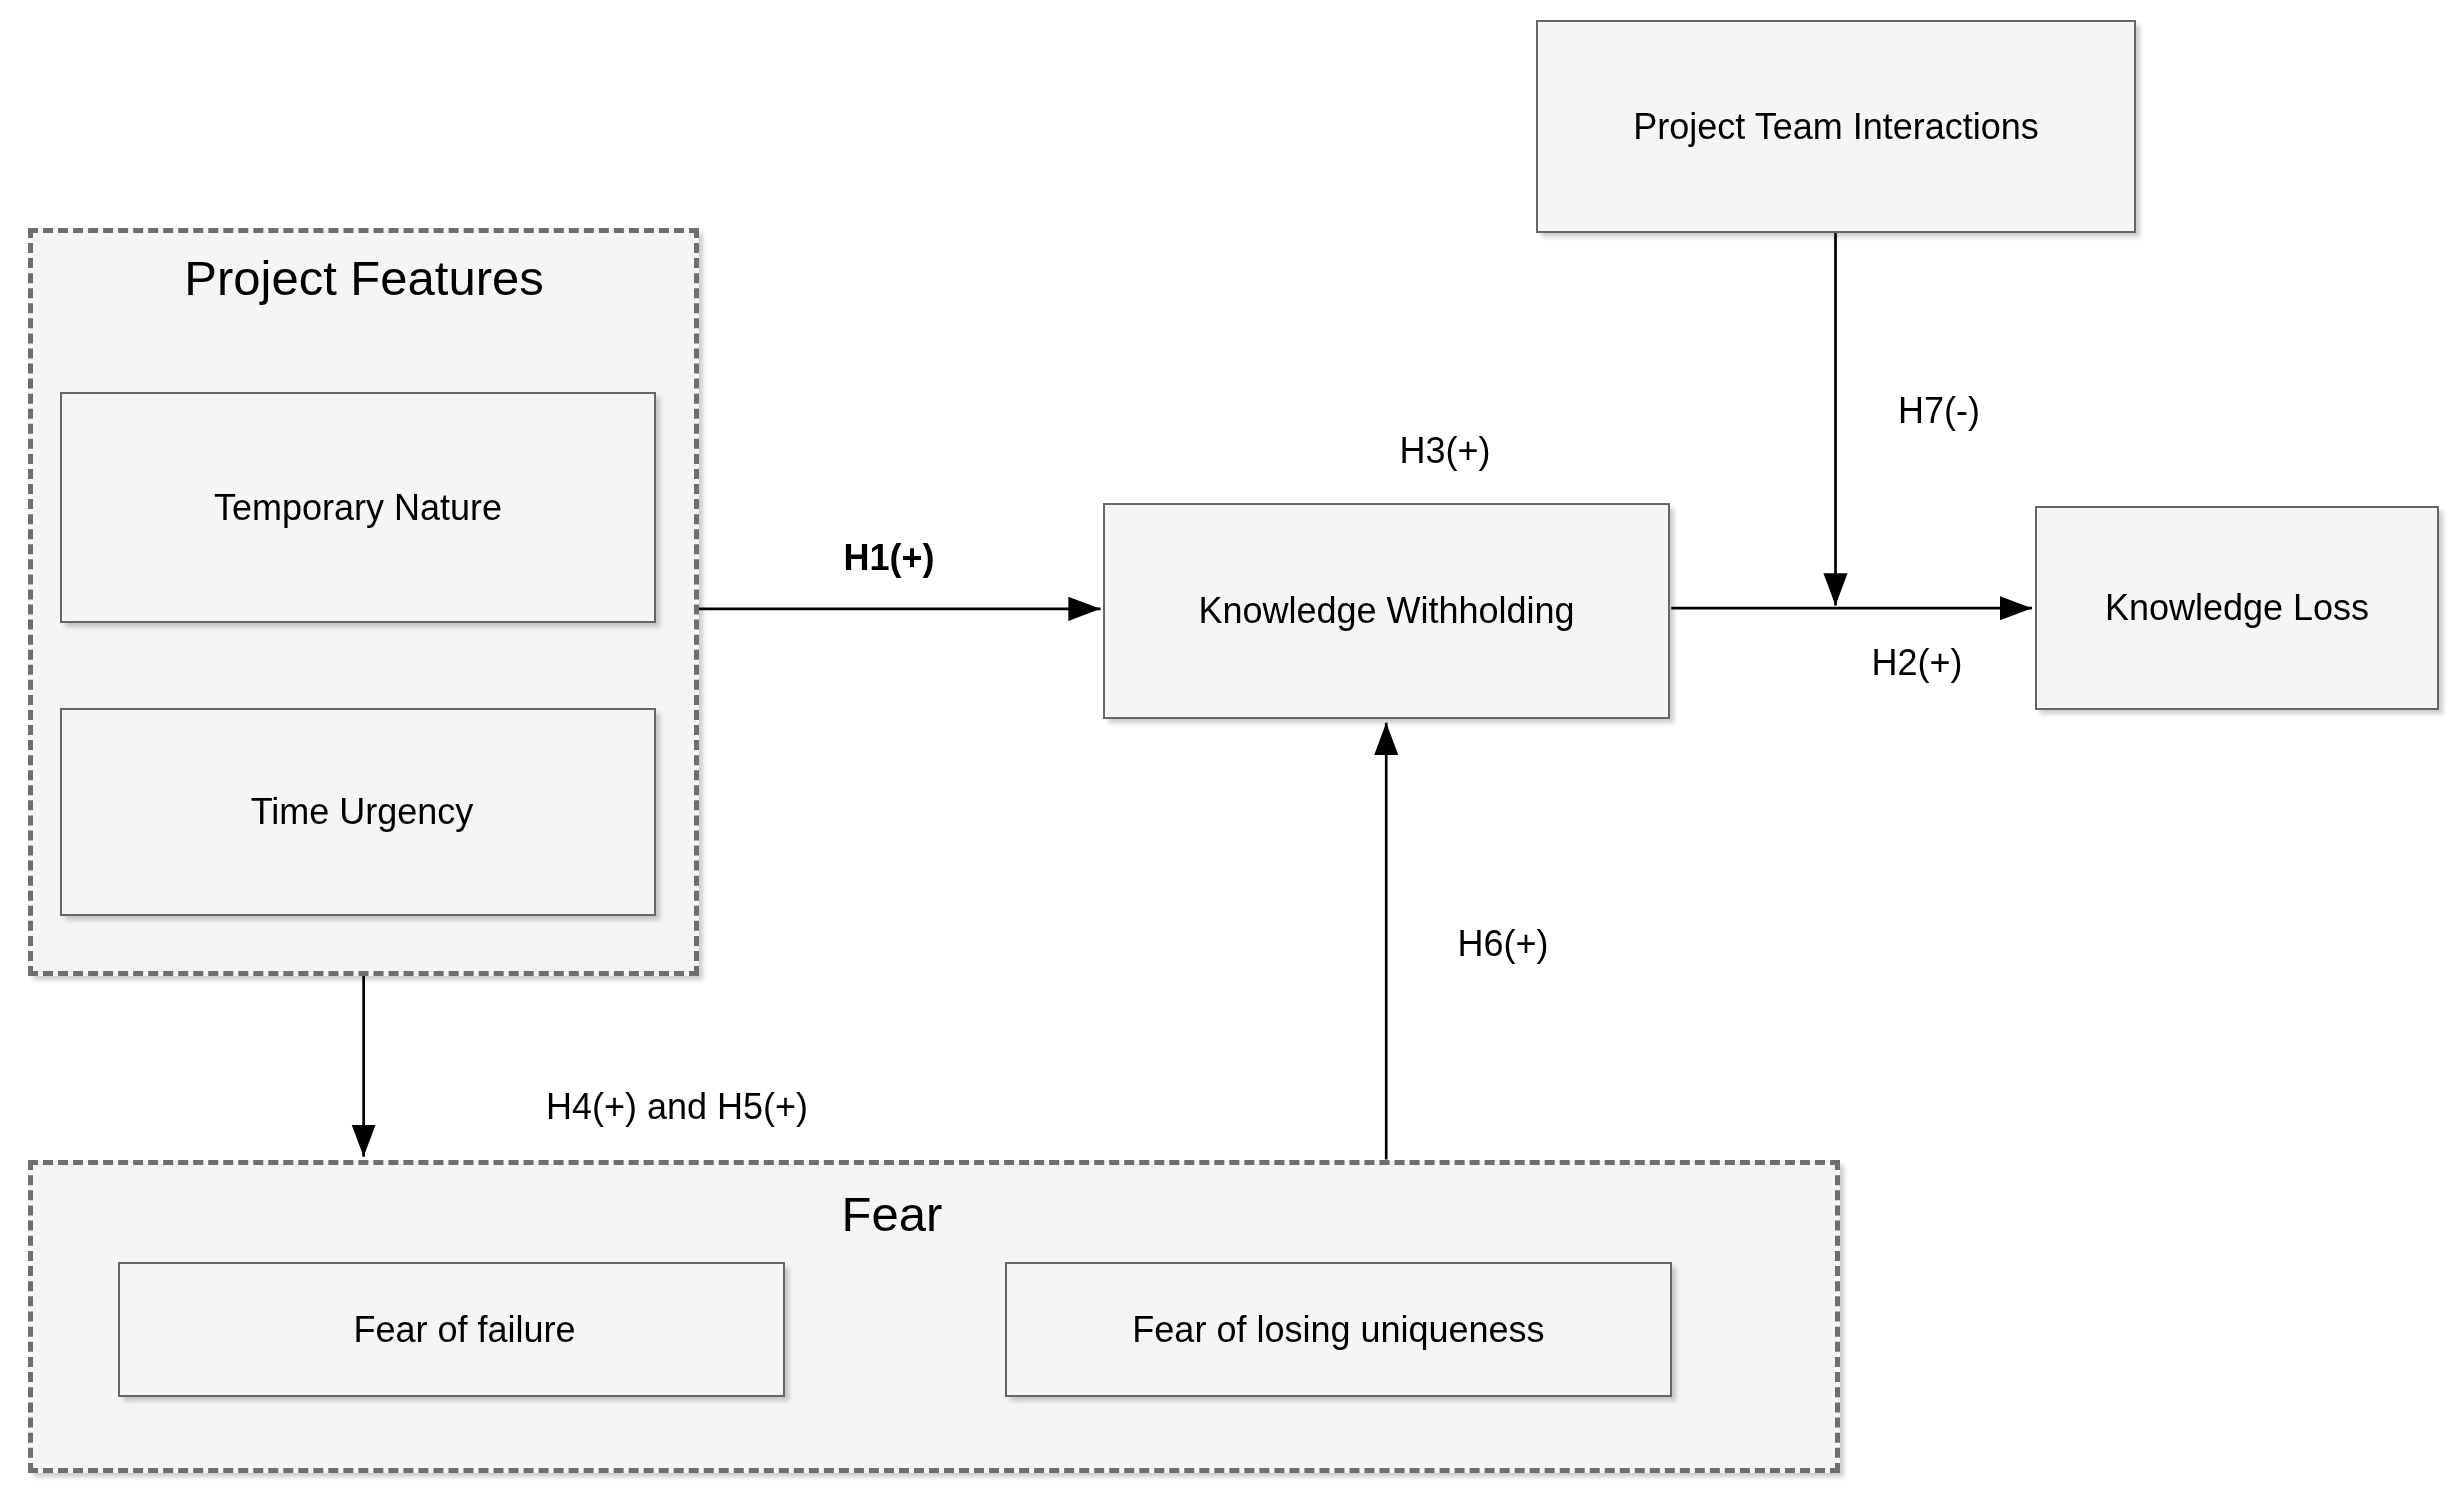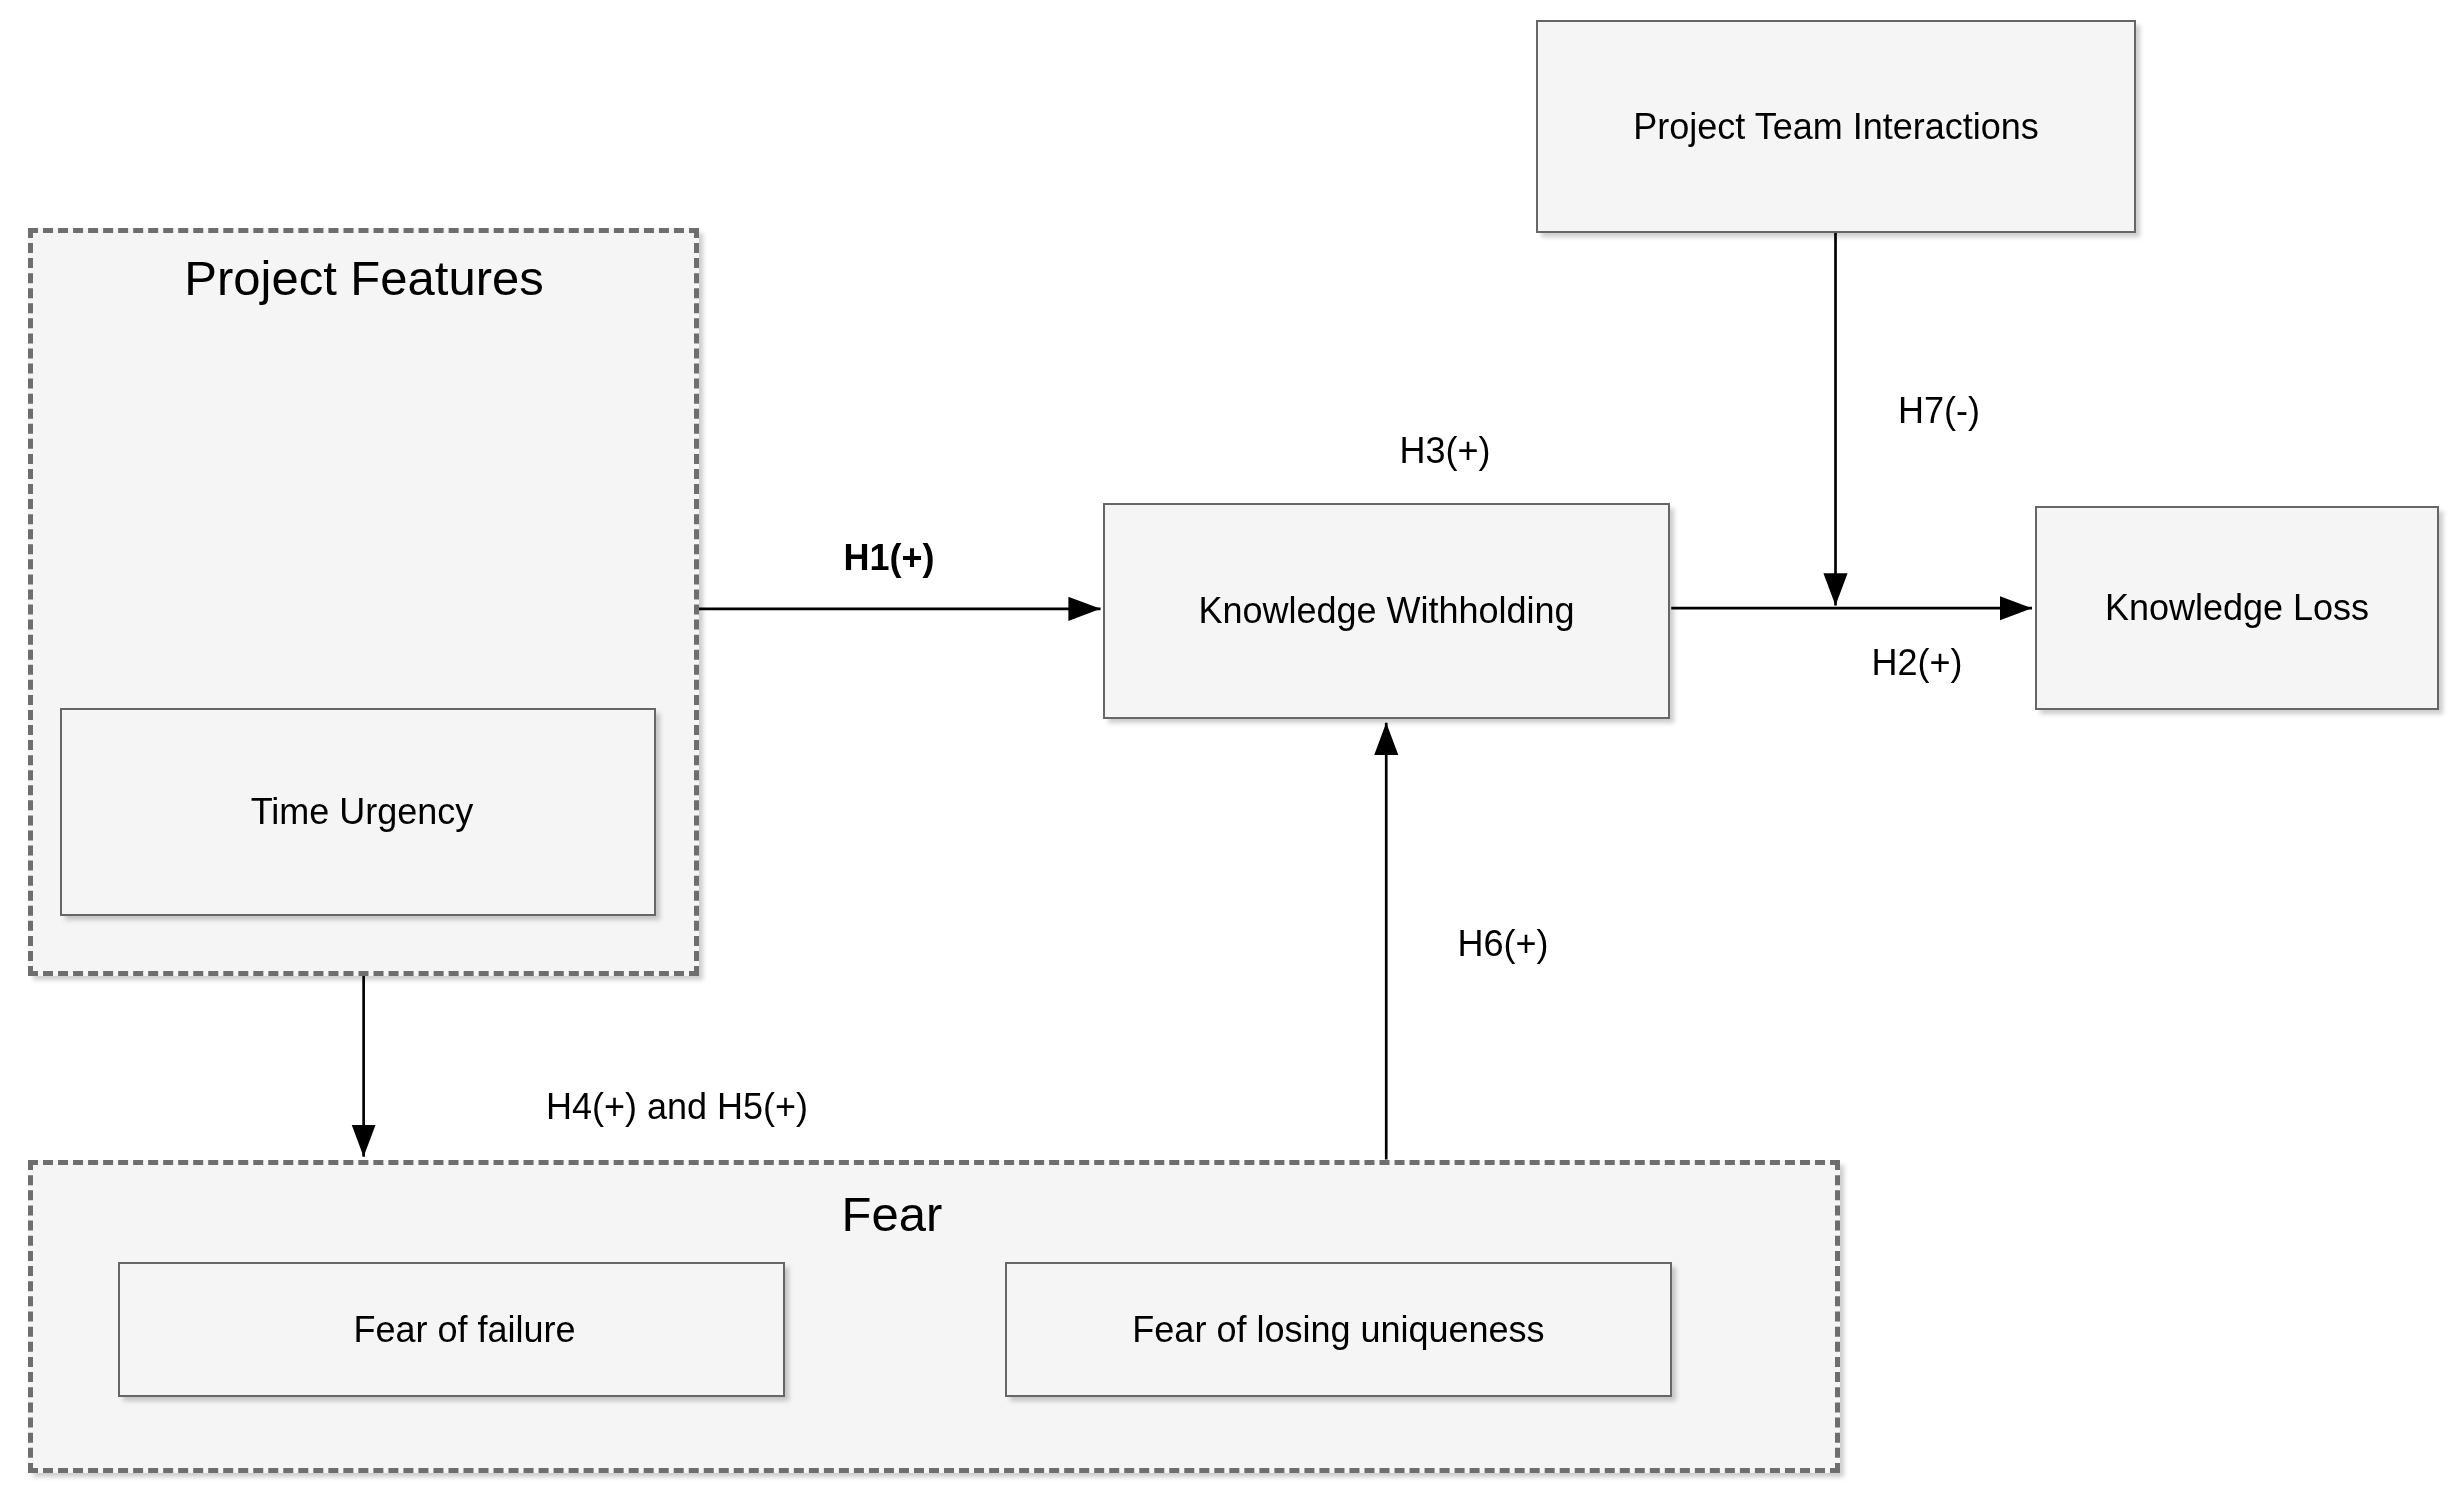--- a/index.html
+++ b/index.html
@@ -72,20 +72,23 @@
     <line x1="1042" y1="908" x2="1641" y2="908" stroke="#000000" stroke-width="4" marker-end="url(#arrowhead)"></line>
     <line x1="2492" y1="907" x2="3030" y2="907" stroke="#000000" stroke-width="4" marker-end="url(#arrowhead)"></line>
     <line x1="2737" y1="347" x2="2737" y2="903" stroke="#000000" stroke-width="4" marker-end="url(#arrowhead)"></line>
     <line x1="2067" y1="1729" x2="2067" y2="1078" stroke="#000000" stroke-width="4" marker-end="url(#arrowhead)"></line>
     <line x1="542" y1="1455" x2="542" y2="1725" stroke="#000000" stroke-width="4" marker-end="url(#arrowhead)"></line>
   </svg>
 
   <div class="group" style="left:28px; top:228px; width:671px; height:748px;"></div>
   <div class="group-title" style="left:364px; top:250px;">Project Features</div>
 
+  <div class="node" style="left:60px; top:392px; width:596px; height:231px;">
+    <span>Temporary Nature</span>
+  </div>
 
   <div class="node" style="left:60px; top:708px; width:596px; height:208px;padding-left:8px;">
     <span>Time Urgency</span>
   </div>
 
   <div class="node" style="left:1536px; top:20px; width:600px; height:213px;">
     <span>Project Team Interactions</span>
   </div>
 
   <div class="node" style="left:1103px; top:503px; width:567px; height:216px;">

